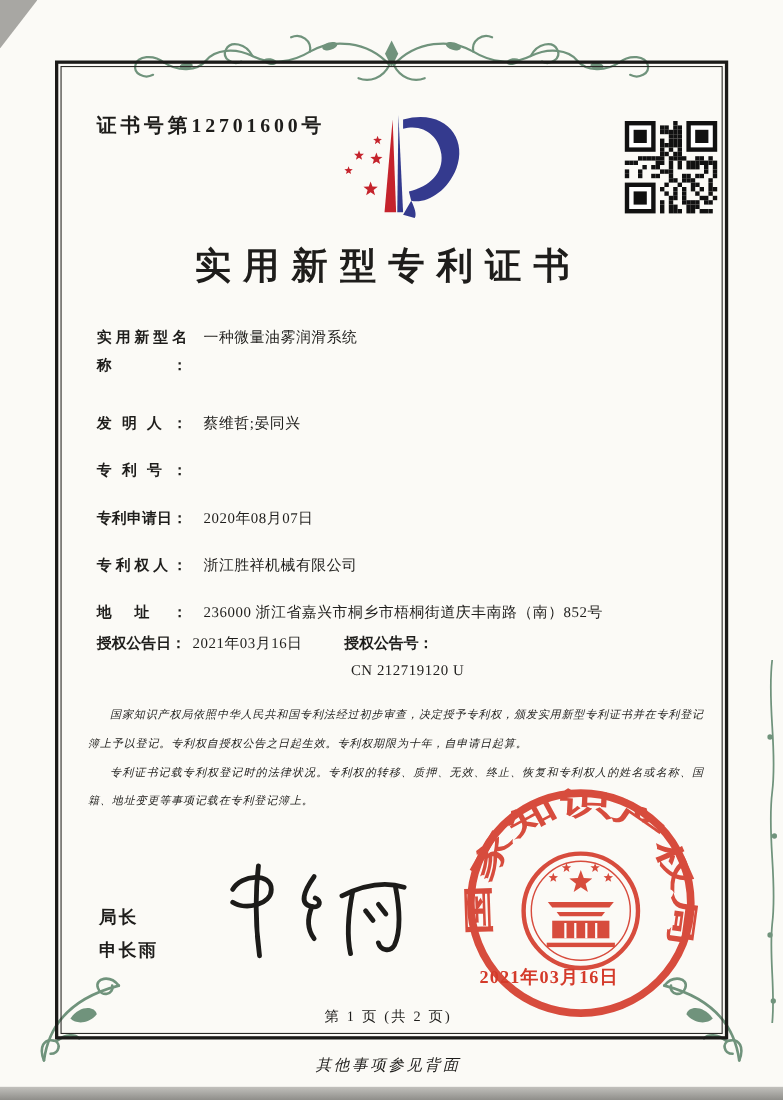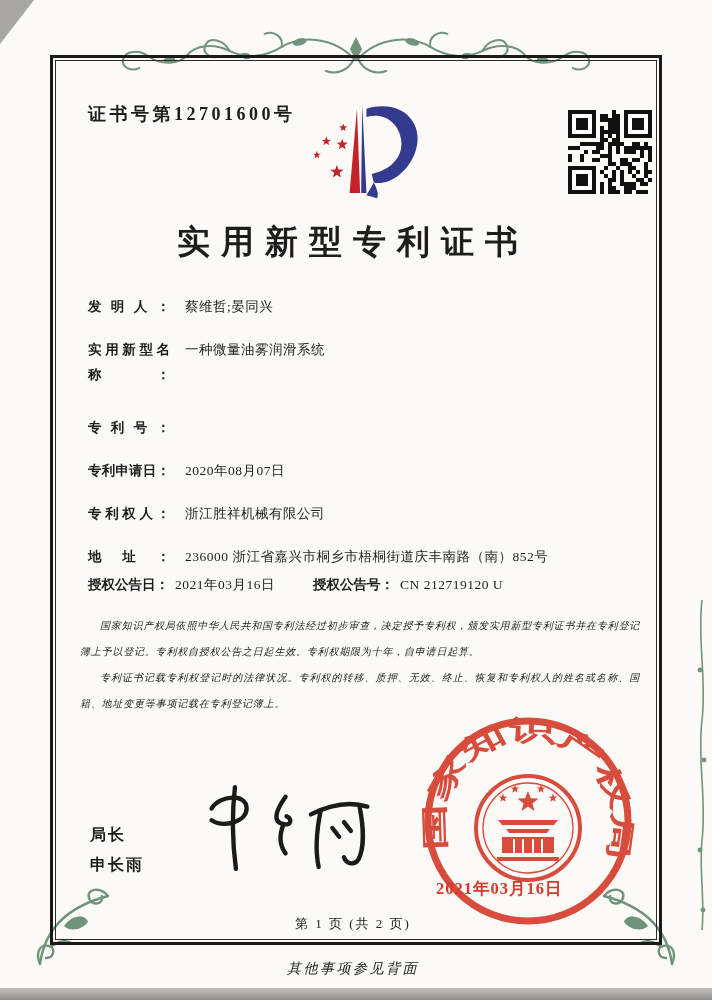--- a/index.html
+++ b/index.html
@@ -23,21 +23,21 @@
     font-size:33px;font-weight:700;letter-spacing:11px;}
   .fields{position:absolute;left:88px;top:294px;width:552px;font-size:13.5px;line-height:25px;}
   .field-row{display:flex;margin-bottom:18px;}
   .field-row.first{margin-bottom:28px;}
   .field-row.addr{margin-bottom:3px;}
   .f-label{flex:0 0 82px;text-align:justify;text-align-last:justify;font-weight:700;}
   .f-value{flex:1;padding-left:15px;letter-spacing:0.5px;}
   .grant-row{display:flex;margin-bottom:0;}
   .grant-label{font-weight:700;}
   .grant-val{padding-left:6px;letter-spacing:0.5px;}
-  .grant-group2{margin-left:38px;display:flex;}
+  .grant-group2{margin-left:38px;display:flex;flex-direction:column;}
   .paragraphs{margin-top:16px;margin-left:-8px;width:560px;
     font-size:10px;line-height:26px;font-style:italic;letter-spacing:0.8px;text-align:justify;}
   .paragraphs p{margin:0;text-indent:2em;}
   .director{position:absolute;left:90px;top:820px;font-size:16px;font-weight:700;
     font-family:"Liberation Sans","DejaVu Sans",sans-serif;line-height:30px;letter-spacing:2px;}
   .signature{position:absolute;left:196px;top:778px;width:185px;height:100px;}
   .seal{position:absolute;left:420px;top:714px;width:216px;height:216px;opacity:.9;}
   .seal-date{position:absolute;left:436px;top:878px;font-size:16.5px;font-weight:700;
     color:var(--seal-red,#d43a2a);letter-spacing:1px;}
   .page-no{position:absolute;left:50px;width:606px;top:915px;text-align:center;
@@ -262,27 +262,27 @@
     <rect x="60" y="84" width="4" height="4" fill="#111"></rect>
     <rect x="64" y="84" width="4" height="4" fill="#111"></rect>
     <rect x="72" y="84" width="4" height="4" fill="#111"></rect>
     <rect x="76" y="84" width="4" height="4" fill="#111"></rect>
     <rect x="80" y="84" width="4" height="4" fill="#111"></rect>
   </svg>
 
 <div class="title">实用新型专利证书</div>
 
 <div class="fields">
+  <div class="field-row first">
+    <span class="f-label">实用新型名称：</span>
+    <span class="f-value">一种微量油雾润滑系统</span>
+  </div>
   <div class="field-row">
     <span class="f-label">发明人：</span>
     <span class="f-value">蔡维哲;晏同兴</span>
-  </div>
-  <div class="field-row first">
-    <span class="f-label">实用新型名称：</span>
-    <span class="f-value">一种微量油雾润滑系统</span>
   </div>
   <div class="field-row">
     <span class="f-label">专利号：</span>
   </div>
   <div class="field-row">
     <span class="f-label">专利申请日：</span>
     <span class="f-value">2020年08月07日</span>
   </div>
   <div class="field-row">
     <span class="f-label">专利权人：</span>

